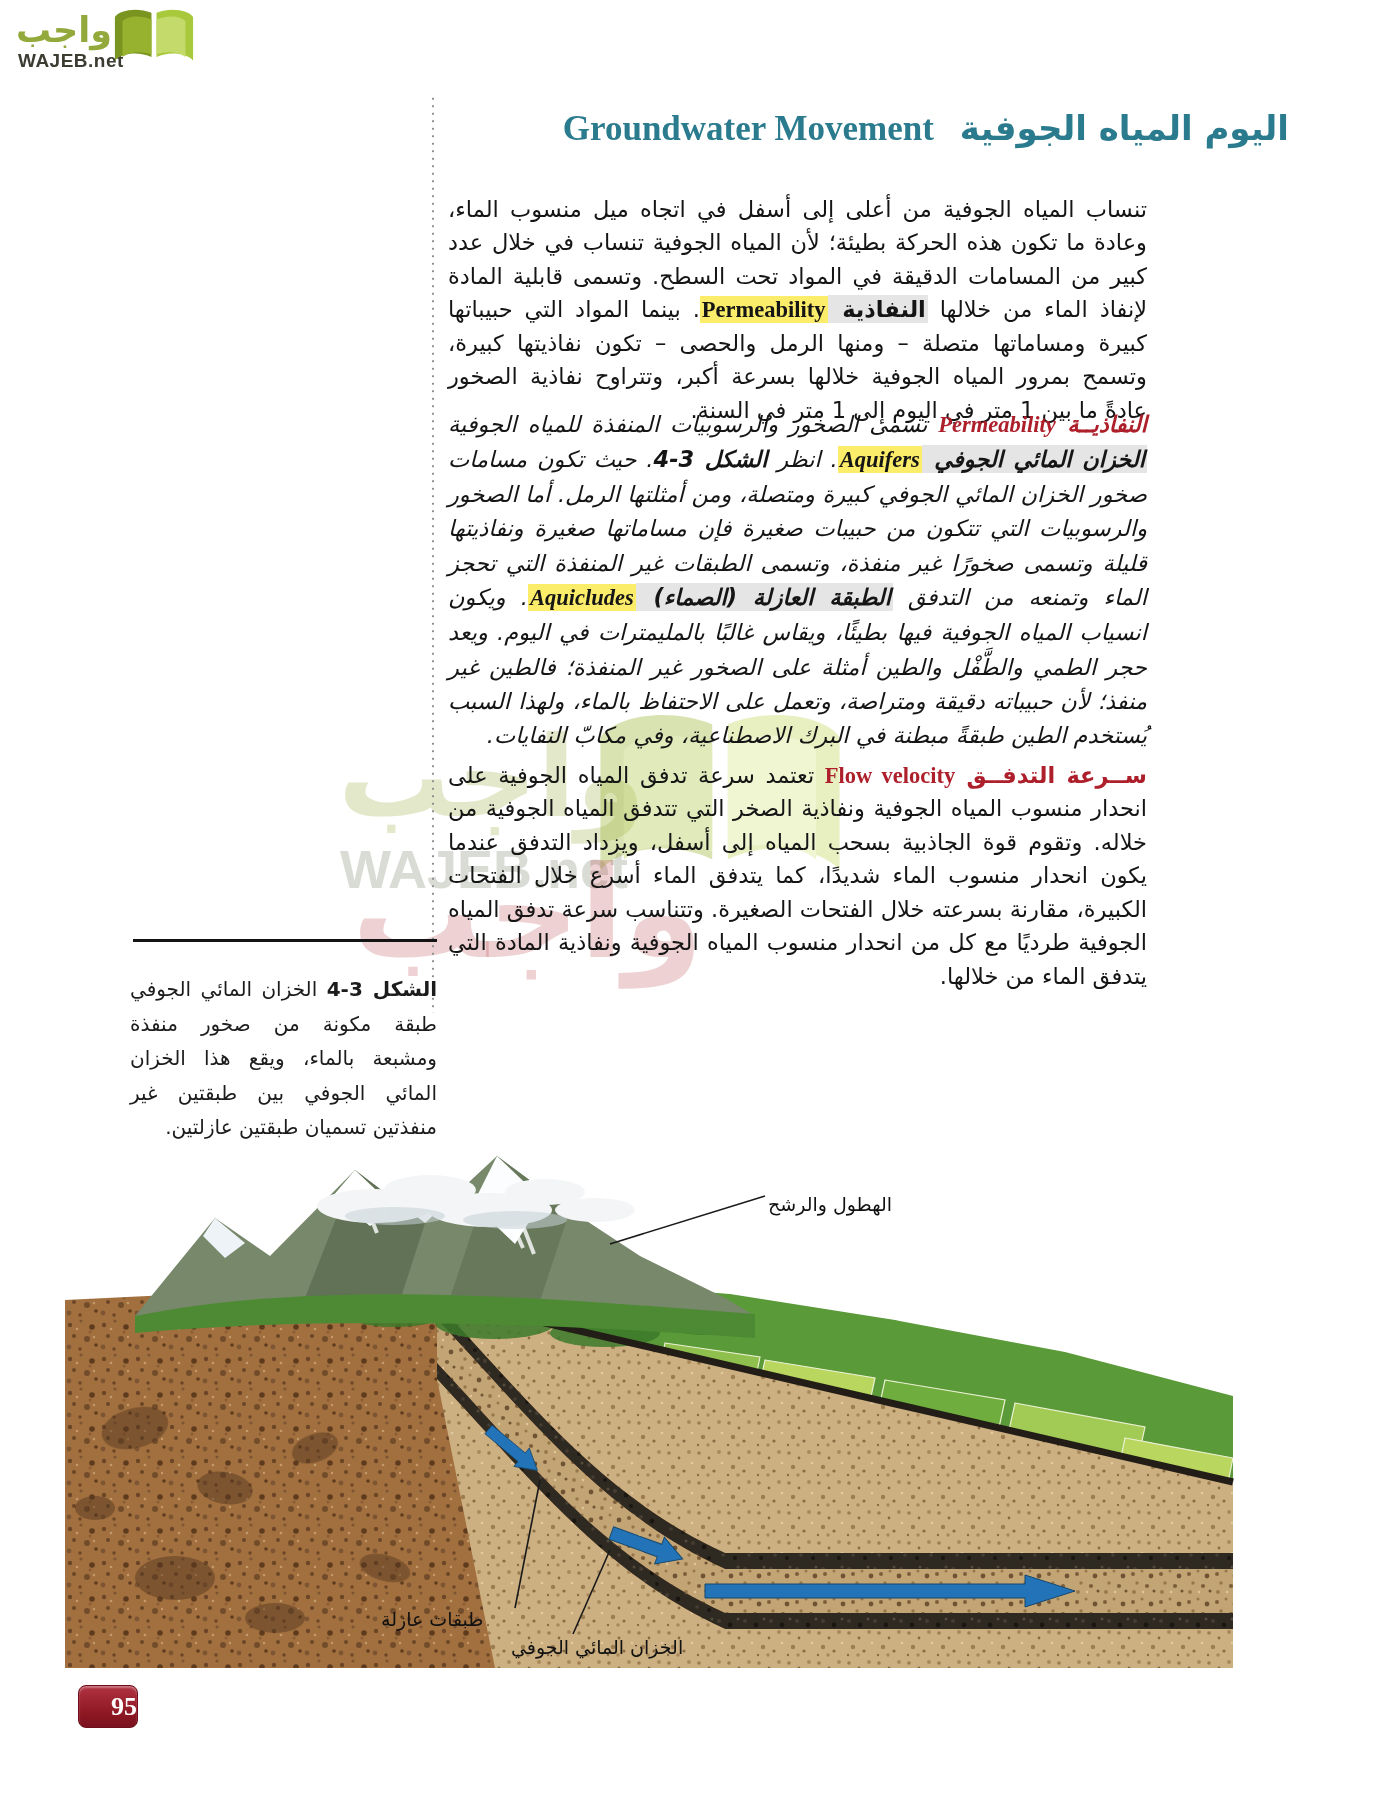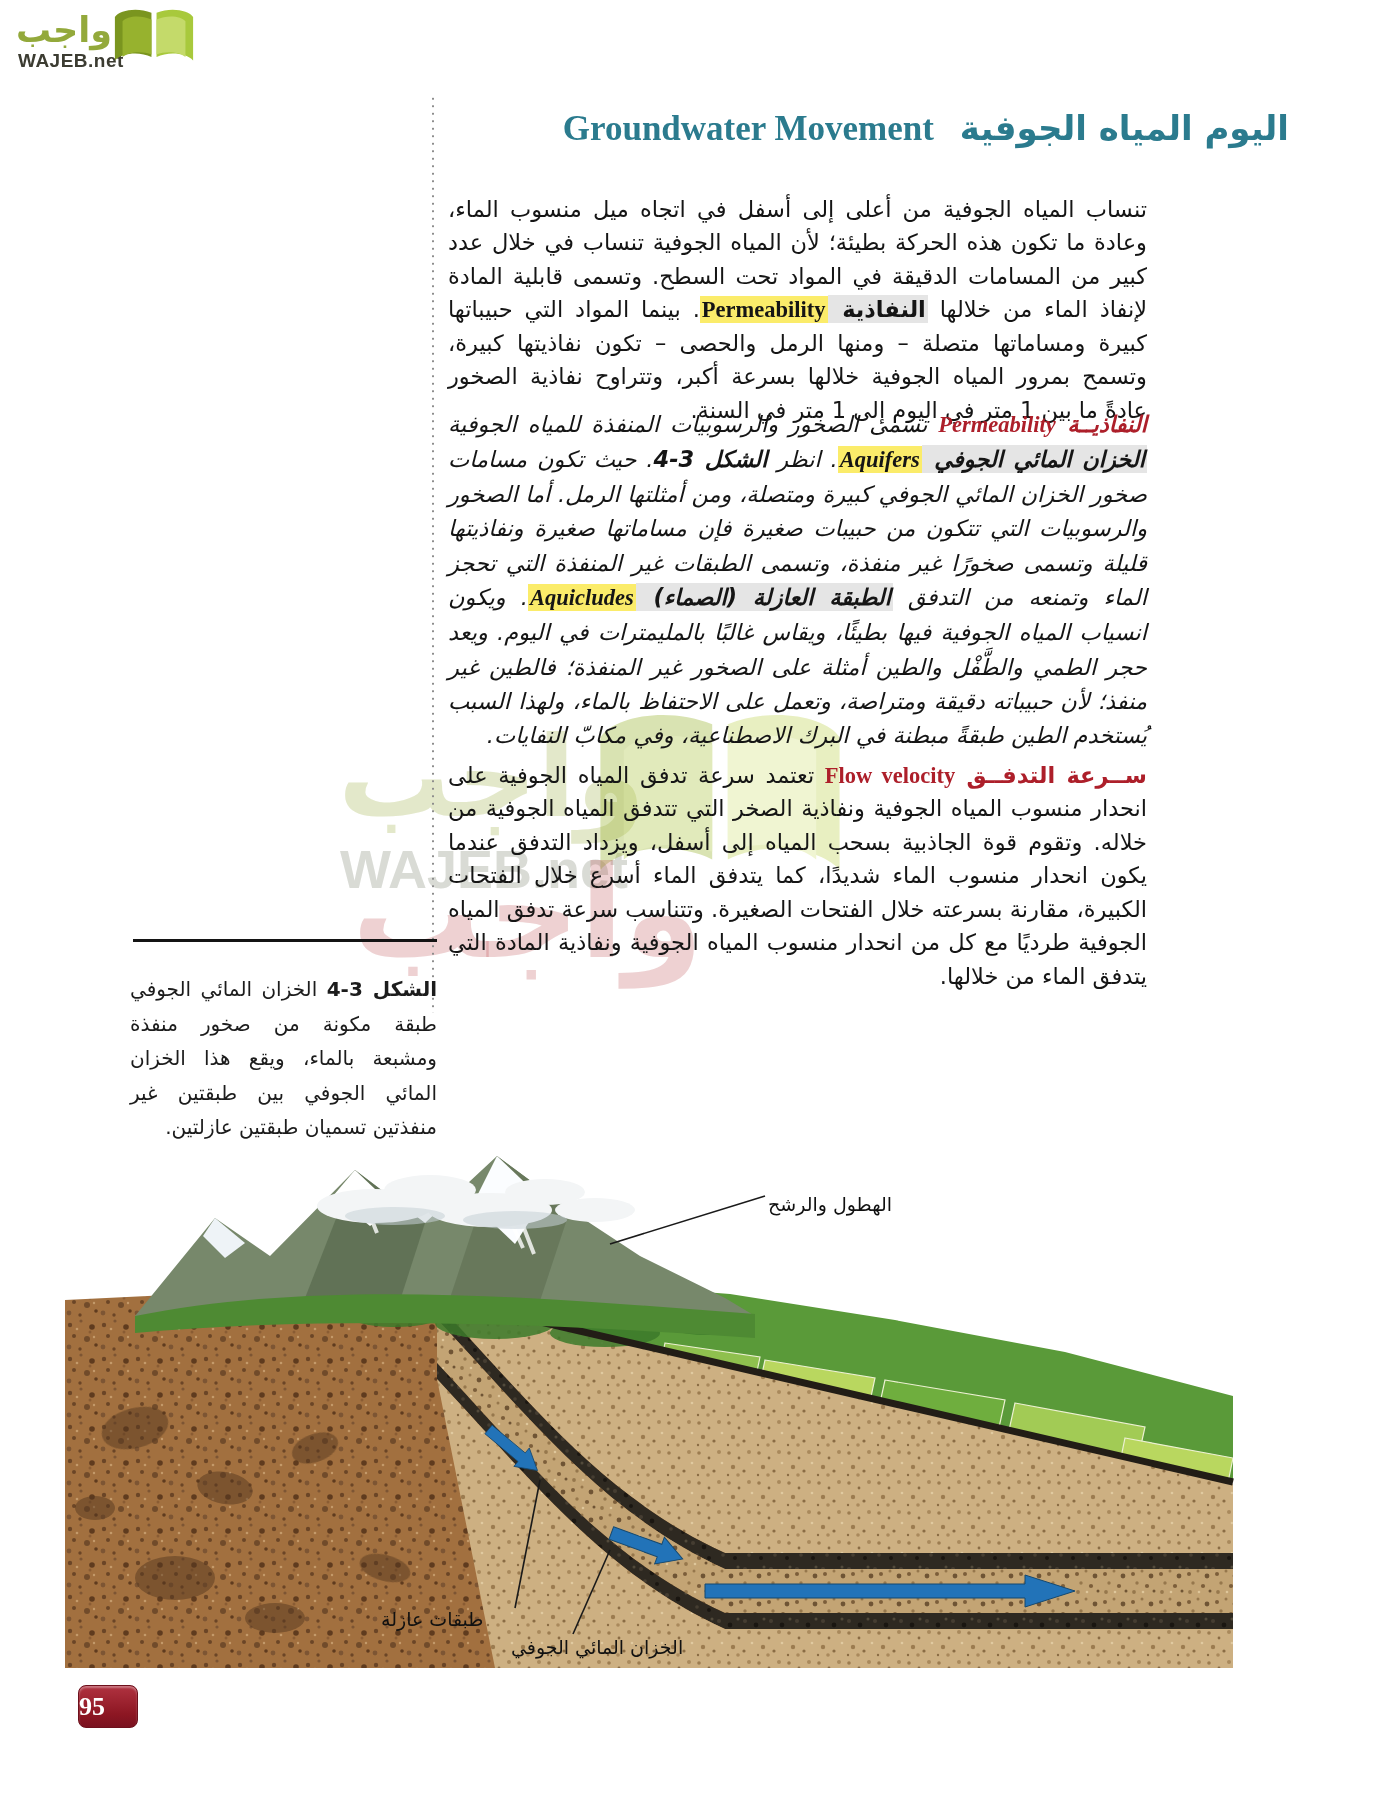--- a/index.html
+++ b/index.html
@@ -44,21 +44,21 @@
   
   .figure{position:absolute;left:65px;top:1148px;width:1170px;height:530px;}
   .fig-label{position:absolute;direction:rtl;font-size:19px;color:#111;white-space:nowrap;}
   .lbl-precip{left:703px;top:32px;margin-top:13px;}
   .lbl-imper{left:316px;top:460px;}
   .lbl-aquifer{left:446px;top:488px;}
   
   .badge{position:absolute;left:78px;top:1685px;width:58px;height:41px;border-radius:8px;
          background:linear-gradient(180deg,#b03240 0%,#8c1622 70%,#7a1220 100%);
          border:1px solid #6d101c;box-shadow:inset 0 2px 2px rgba(255,255,255,.35);
-         display:flex;align-items:center;justify-content:flex-start;}
+         display:flex;align-items:center;justify-content:flex-end;}
   .badge span{color:#fff;font-size:26px;font-weight:bold;font-family:"Liberation Serif",serif;}
 </style>
 </head>
 <body>
 
 <div class="page">
 
   <div class="wm wm-ar">واجب</div>
   <div class="wm wm-latin">WAJEB.net</div>
   <div class="wm wm-book">

